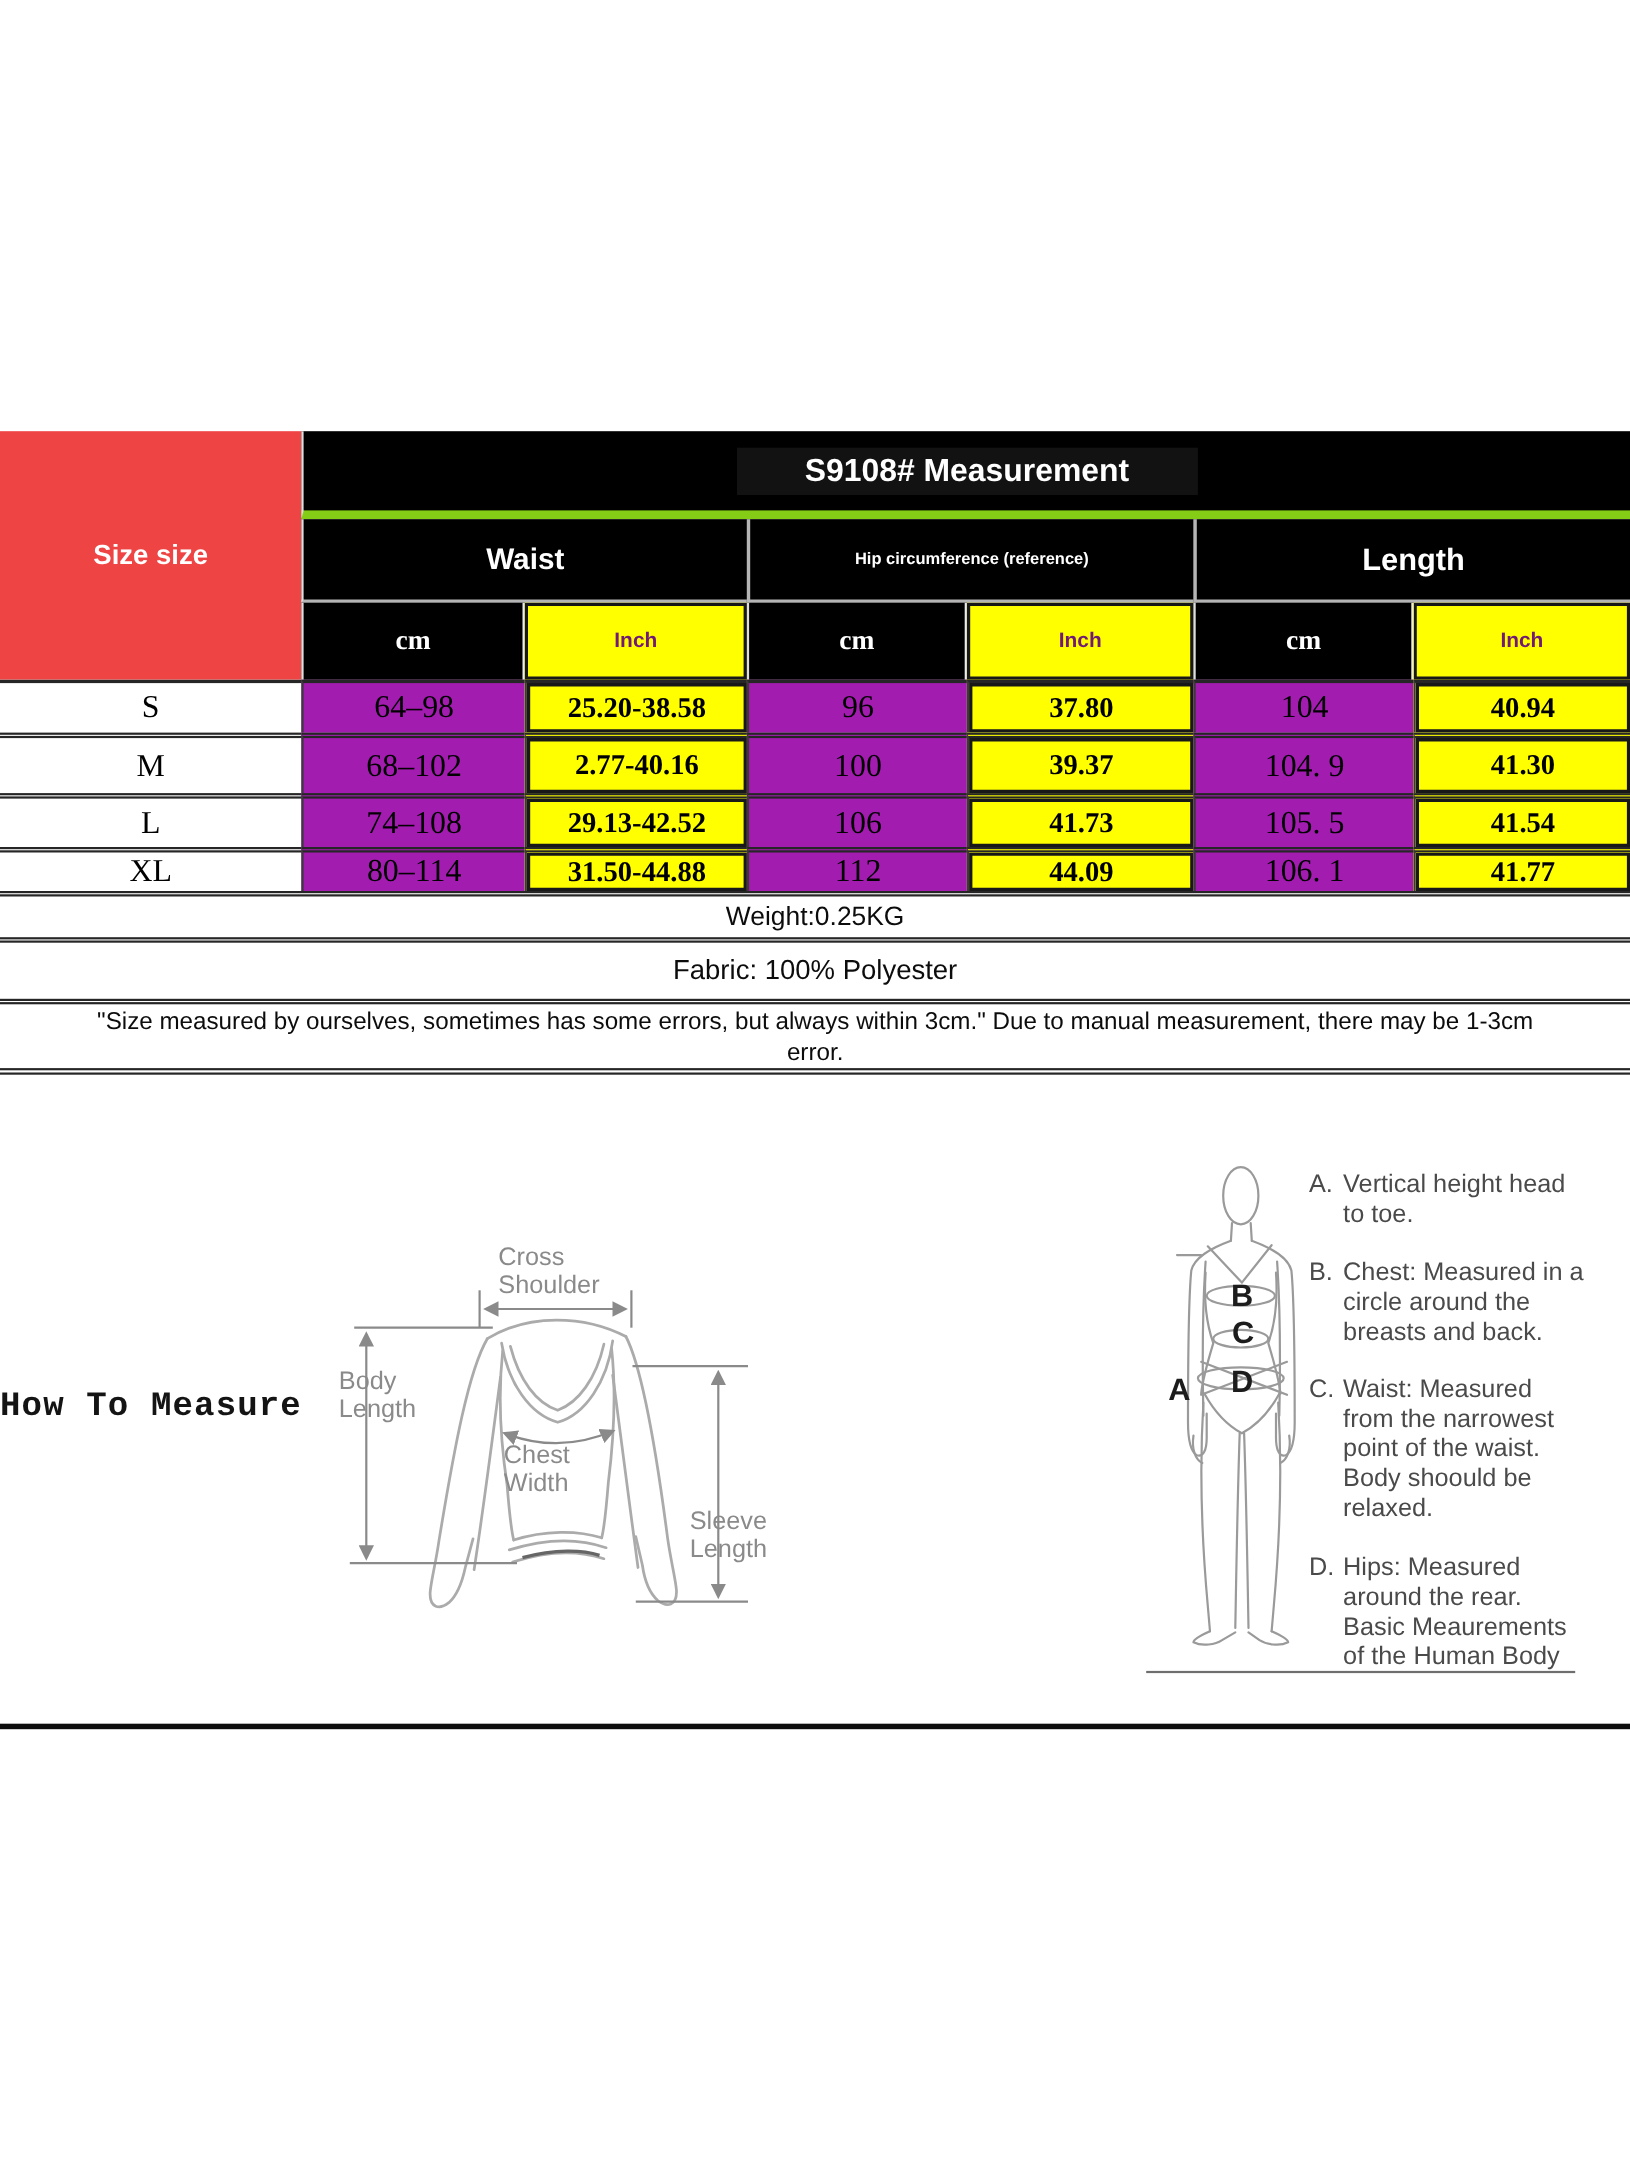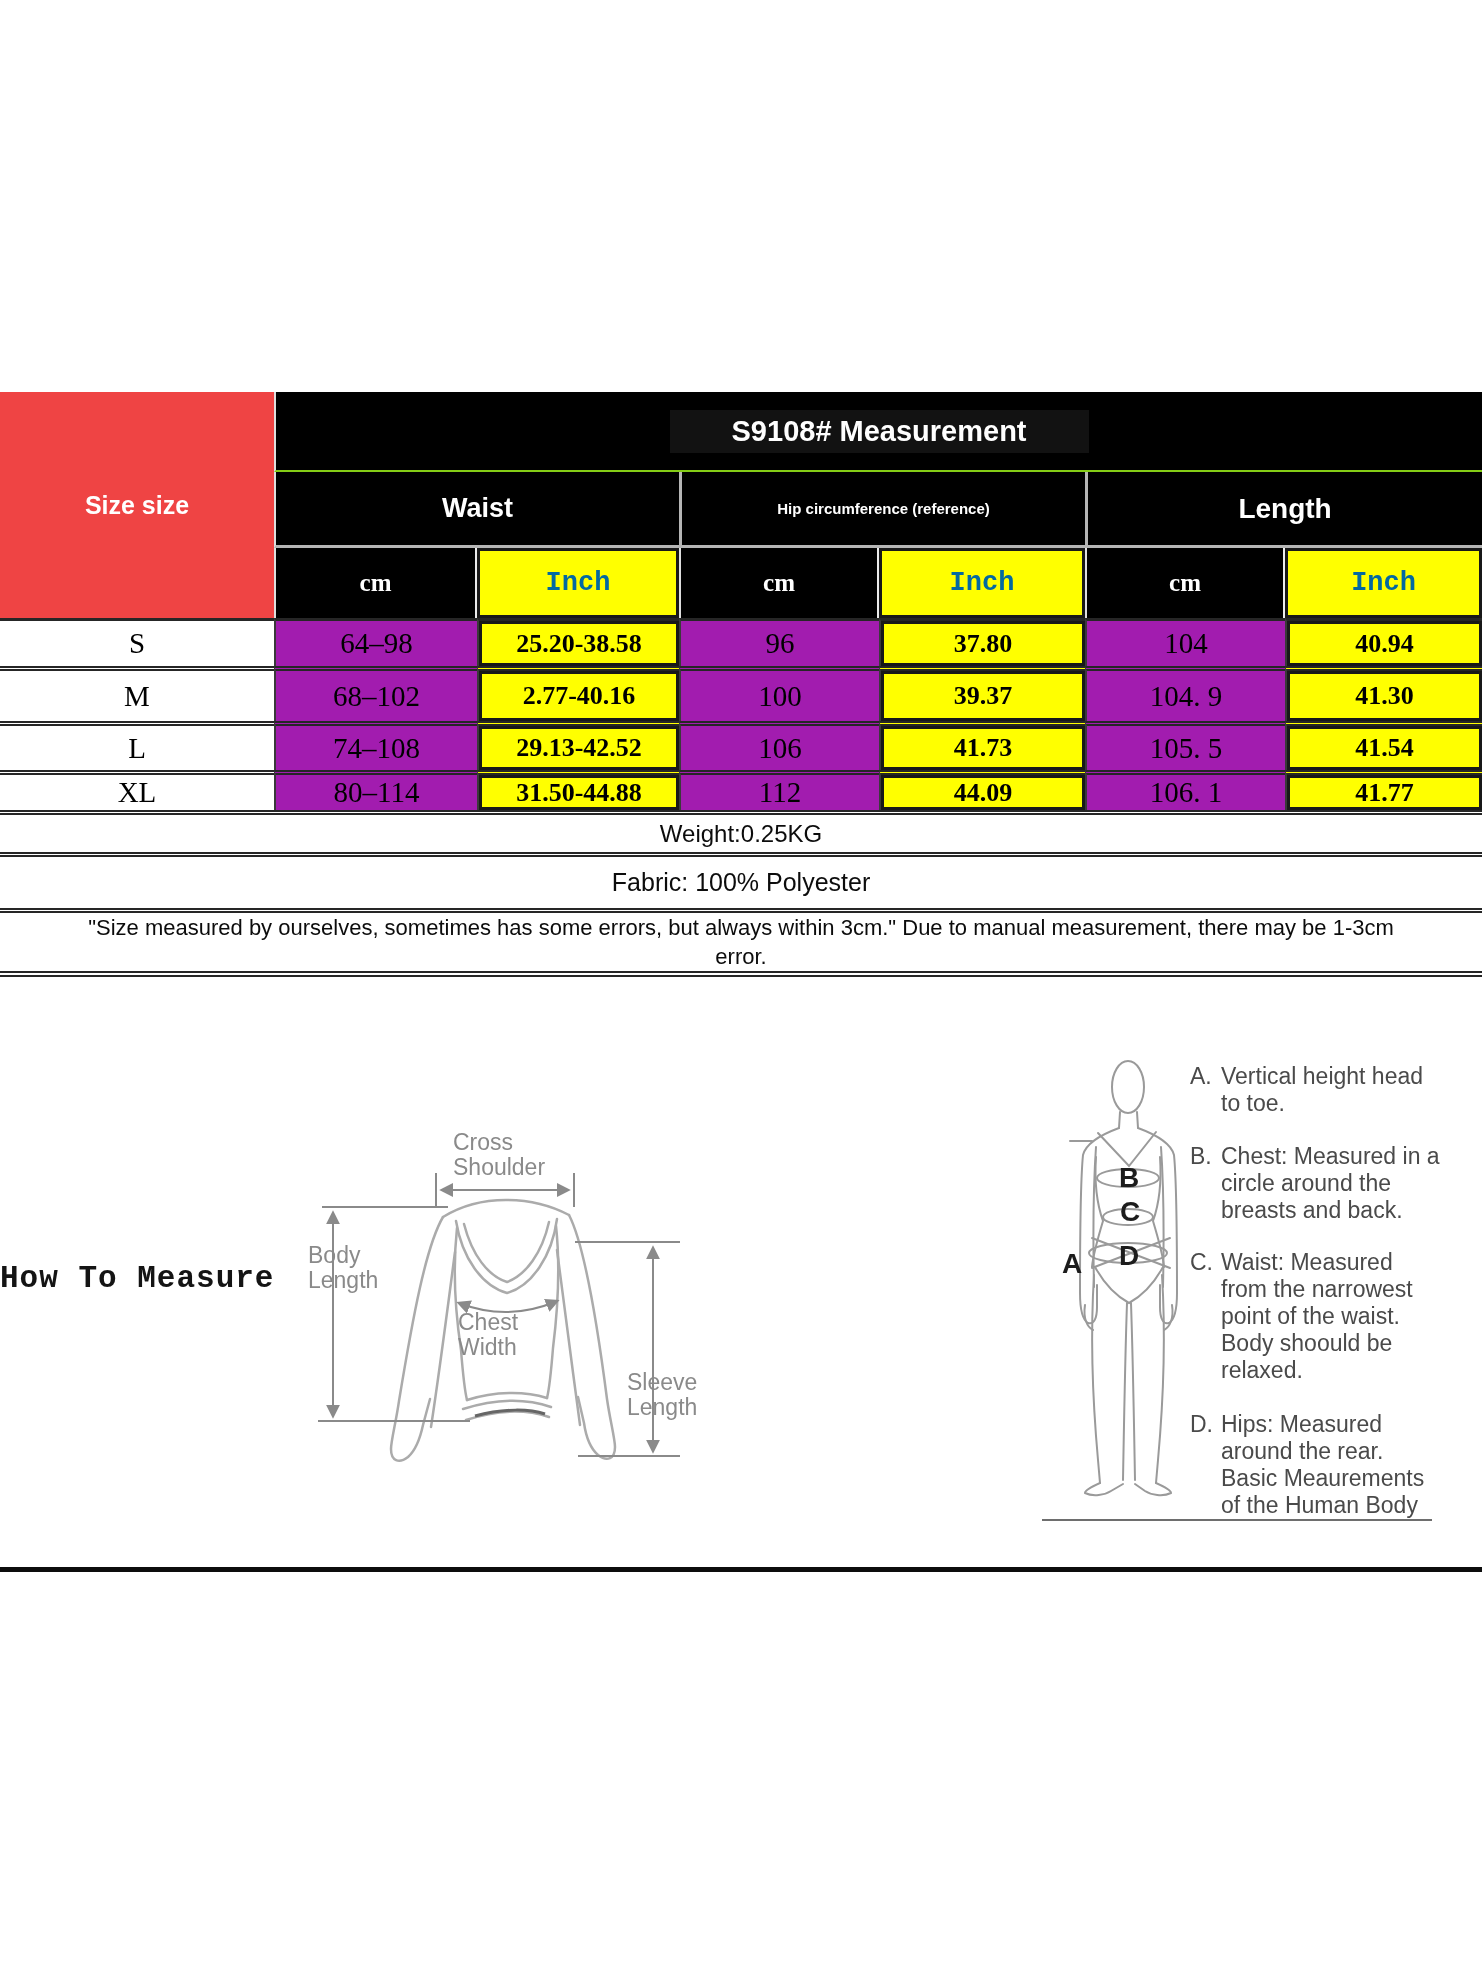--- a/index.html
+++ b/index.html
@@ -11,30 +11,30 @@
   table.size-table{
     position:absolute;left:0;top:392px;width:1482px;
     border-collapse:separate;border-spacing:0;table-layout:fixed;
   }
   table.size-table td{padding:0;text-align:center;vertical-align:middle;overflow:hidden;}
   .h80{height:80px}.h76{height:76px}.h70{height:70px}
   .h48{height:48px}.h55{height:55px}.h49{height:49px}.h52{height:40px}
   .h42{height:42px}.h56{height:56px}.h66{height:66px}
   .corner{background:#ef4444;color:#fff;font-size:25px;font-weight:bold;}
   .title{background:#000;color:#fff;font-size:29px;font-weight:bold;
-         border-left:2px solid #dedede;border-bottom:2px solid #84cc16;}
+         border-left:2px solid #dedede;border-bottom:8px solid #84cc16;}
   .title-box{display:inline-block;background:rgba(255,255,255,0.07);padding:5px 62px;}
   .group{background:#000;color:#fff;font-weight:bold;border-bottom:3px solid #b5b5b5;}
   .g-waist{font-size:27px;border-left:2px solid #dedede;}
   .g-hip{font-size:15px;border-left:3px solid #b5b5b5;margin-top:37px;}
   .g-length{font-size:28px;border-left:3px solid #b5b5b5;}
   .ucm{background:#000;color:#fff;font-family:"Liberation Serif",serif;font-size:25px;font-weight:bold;
        border-left:2px solid #dedede;border-right:2px solid #ececec;}
   .uinch,.vin{background:#ffff00;box-shadow:inset 0 0 0 3px #181818;}
-  .uinch{color:#0369a1;font-family:Liberation Mono, monospace;font-size:27px;font-weight:bold;}
+  .uinch{color:#701a75;font-family:Liberation Sans, sans-serif;font-size:19px;font-weight:bold;}
   .szc{background:#fff;color:#000;font-family:"Liberation Serif",serif;font-size:29px;}
   .vcm{background:#a21caf;color:#000;font-family:"Liberation Serif",serif;font-size:29px;border-left:2px solid #3a3a3a;}
   .vin{color:#000;font-family:"Liberation Serif",serif;font-size:26px;font-weight:bold;border-left:2px solid #3a3a3a;}
   .r-s td{border-top:3px solid #262626;}
   .r-m td,.r-l td,.r-xl td{border-top:5px double #262626;}
   .r-weight td,.r-fabric td{background:#fff;border-top:5px double #262626;font-size:25px;color:#0c0c0c;}
   .r-weight td{font-size:24px;}
   .r-note td{background:#fff;border-top:5px double #262626;border-bottom:6px double #262626;
              font-size:22px;line-height:29px;color:#0c0c0c;}
   

